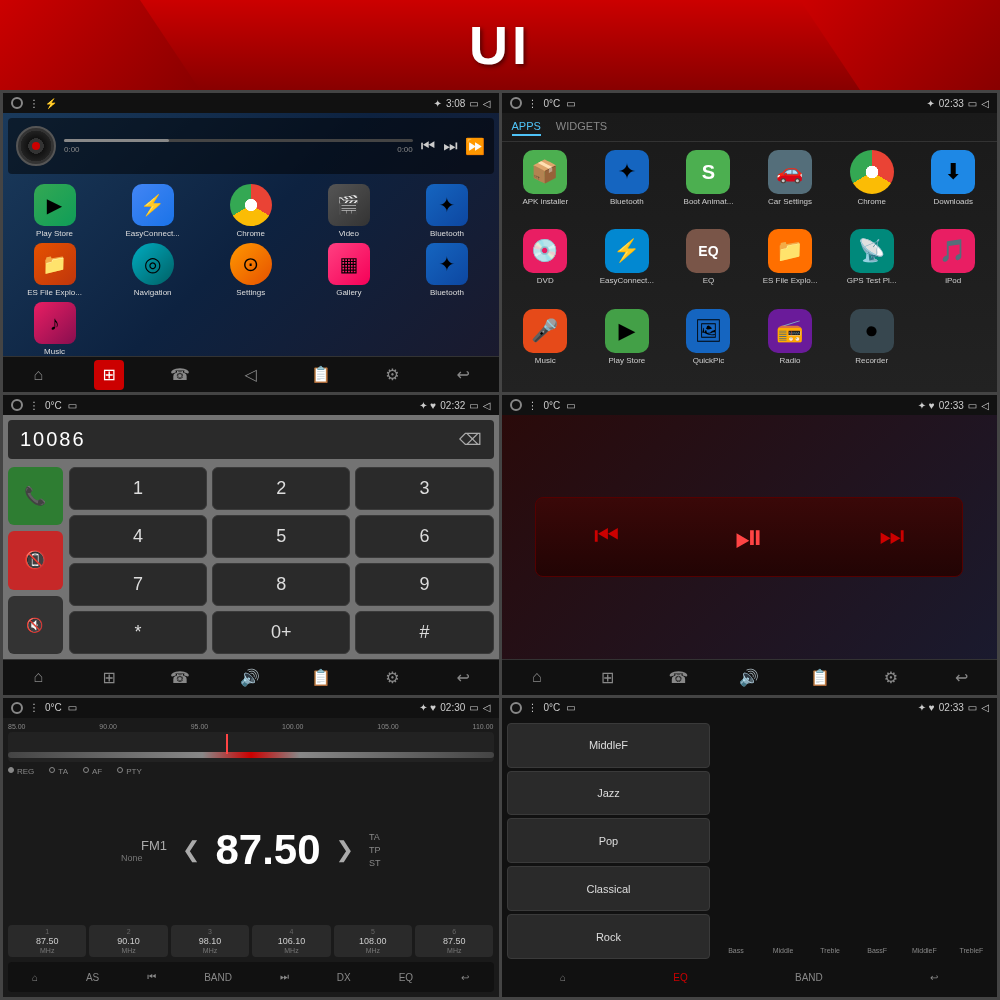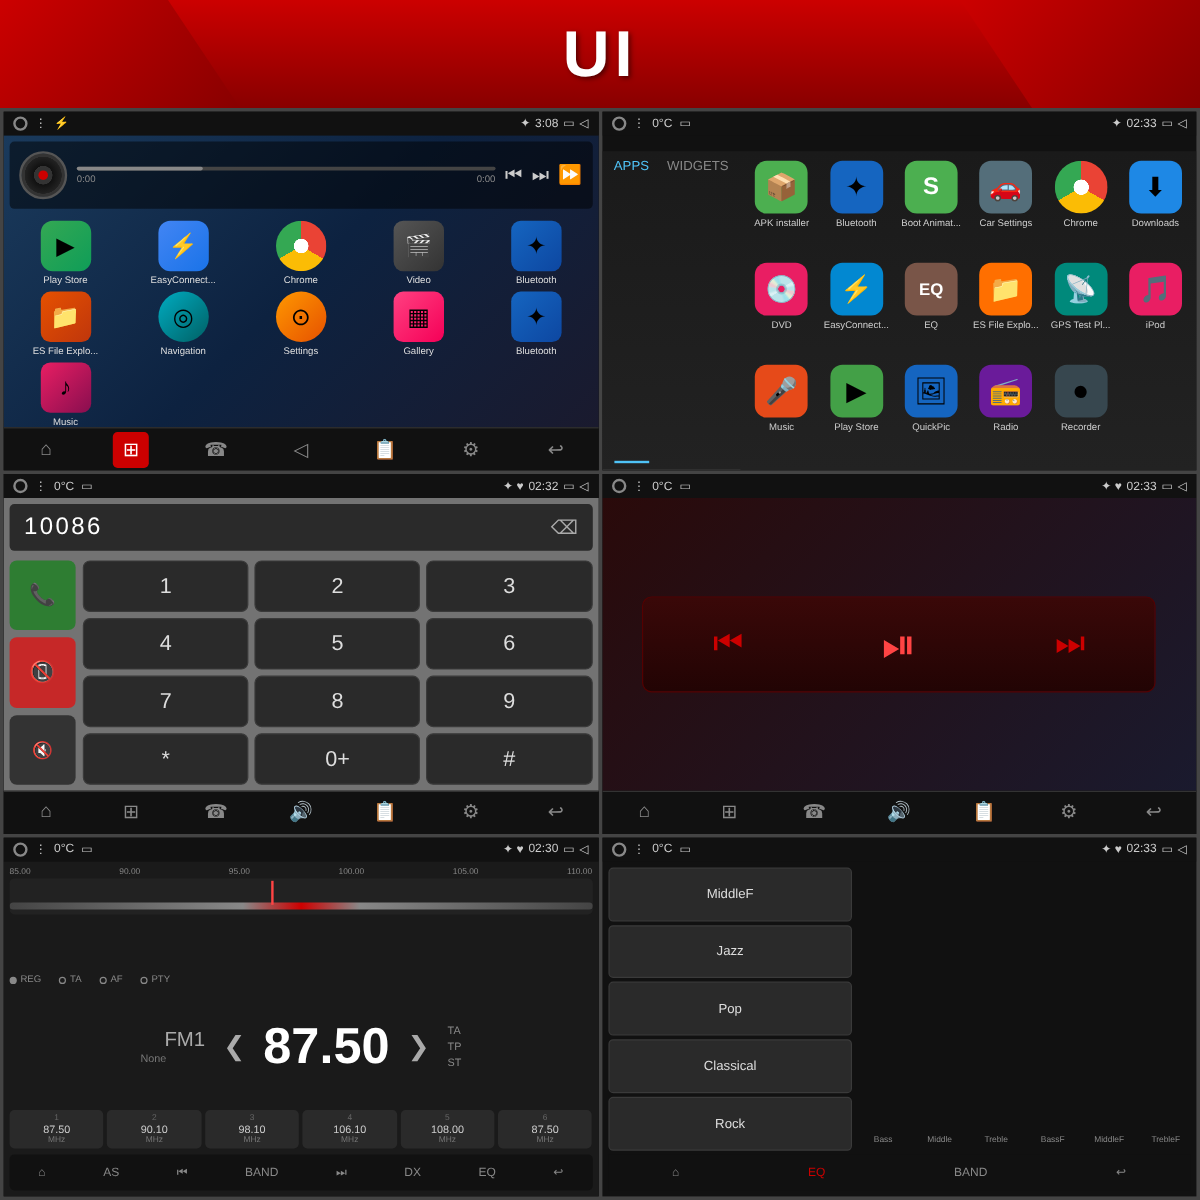--- a/index.html
+++ b/index.html
@@ -163,21 +163,21 @@
     .bg-nav { background: linear-gradient(135deg, #00acc1, #006064); }
     .bg-music { background: linear-gradient(135deg, #e91e63, #880e4f); }
     .bg-orange { background: linear-gradient(135deg, #ff9800, #e65100); }
     .bg-pink { background: linear-gradient(135deg, #ff4081, #f50057); }
 
     
     .screen2-content {
       flex: 1;
       background: linear-gradient(180deg, #1a1a1a 0%, #222 100%);
       display: flex;
-      margin-top: 13px;
+      flex-direction: column;
     }
     .app-drawer-tabs {
       display: flex;
       gap: 15px;
       padding: 5px 10px;
       border-bottom: 1px solid #333;
     }
     .drawer-tab {
       font-size: 11px;
       color: #888;
@@ -362,32 +362,32 @@
       margin-bottom: 2px;
     }
     .radio-options {
       display: flex;
       gap: 15px;
       font-size: 8px;
       color: #888;
       margin-bottom: 5px;
       align-items: center;
     }
-    .radio-opt { display: flex; align-items: flex-end; gap: 3px; margin-top: 44px; }
+    .radio-opt { display: flex; align-items: flex-start; gap: 3px; }
     .radio-dot { width: 6px; height: 6px; border-radius: 50%; border: 1px solid #888; }
     .radio-dot.active { background: #888; }
     .radio-main {
       display: flex;
       align-items: center;
       justify-content: center;
       gap: 15px;
       flex: 1;
     }
     .radio-info { display: flex; flex-direction: column; }
-    .radio-band { font-size: 17px; color: #aaa; margin-left: 20px; }
+    .radio-band { font-size: 13px; color: #aaa; margin-left: 20px; }
     .radio-station { font-size: 9px; color: #777; }
     .radio-freq-big { font-size: 42px; font-weight: bold; color: #fff; }
     .radio-side-btns { display: flex; flex-direction: column; gap: 3px; }
     .radio-side-btn { font-size: 9px; color: #888; }
     .radio-presets {
       display: grid;
       grid-template-columns: repeat(6, 1fr);
       gap: 3px;
       margin-top: 5px;
     }

